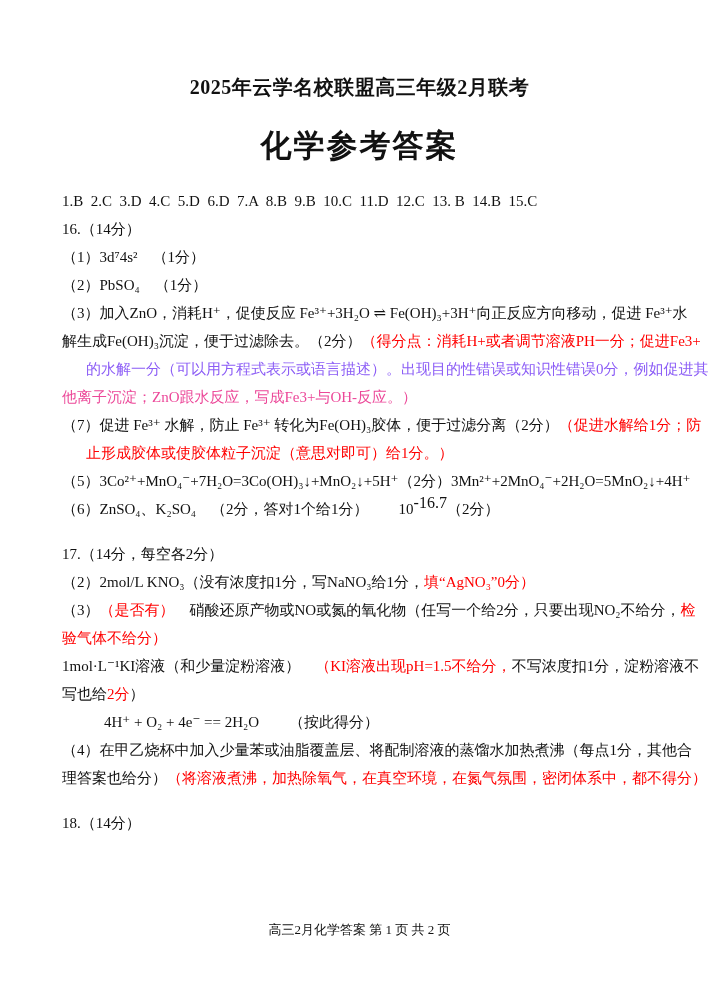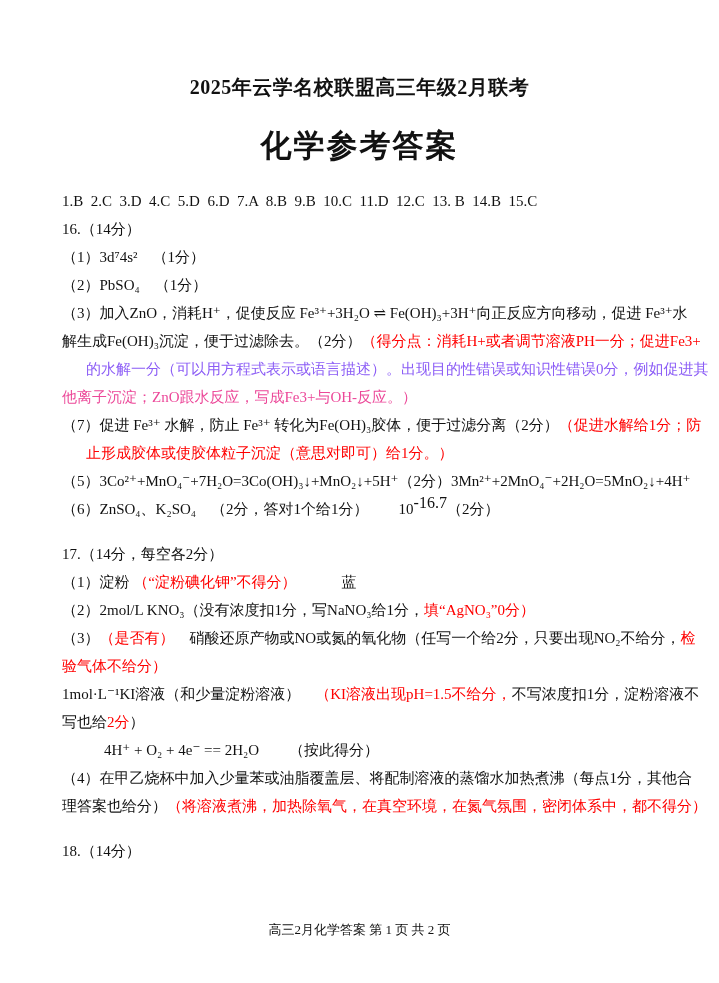--- a/index.html
+++ b/index.html
@@ -35,21 +35,20 @@
       <div class="line"><span>（3）加入ZnO，消耗H⁺，促使反应 Fe³⁺+3H₂O ⇌ Fe(OH)₃+3H⁺向正反应方向移动，促进 Fe³⁺水</span></div>
       <div class="line"><span>解生成Fe(OH)₃沉淀，便于过滤除去。（2分）</span><span style="color: rgb(255, 0, 0);">（得分点：消耗H+或者调节溶液PH一分；促进Fe3+</span></div>
       <div class="line"><span style="color: #8b5cf6; margin-left: 24px;">的水解一分（可以用方程式表示或语言描述）。出现目的性错误或知识性错误0分，例如促进其</span></div>
       <div class="line"><span style="color: #ec4899;">他离子沉淀；ZnO跟水反应，写成Fe3+与OH-反应。）</span></div>
       <div class="line"><span>（7）促进 Fe³⁺ 水解，防止 Fe³⁺ 转化为Fe(OH)₃胶体，便于过滤分离（2分）</span><span style="color: rgb(255, 0, 0); margin-top: 36px;">（促进水解给1分；防</span></div>
       <div class="line"><span style="color: rgb(255, 0, 0); margin-left: 24px;">止形成胶体或使胶体粒子沉淀（意思对即可）给1分。）</span></div>
       <div class="line"><span>（5）3Co²⁺+MnO₄⁻+7H₂O=3Co(OH)₃↓+MnO₂↓+5H⁺（2分）3Mn²⁺+2MnO₄⁻+2H₂O=5MnO₂↓+4H⁺</span></div>
       <div class="line"><span>（6）ZnSO₄、K₂SO₄　（2分，答对1个给1分）　　10</span><sup>-16.7</sup><span>（2分）</span></div>
       <div class="gap"></div>
       <div class="line"><span>17.（14分，每空各2分）</span></div>
-      <div class="line"><span>（1）淀粉 </span><span style="color: rgb(255, 0, 0);">（“淀粉碘化钾”不得分）</span><span>　　　蓝</span></div>
       <div class="line"><span>（2）2mol/L KNO₃（没有浓度扣1分，写NaNO₃给1分，</span><span style="color: rgb(255, 0, 0); text-align: right;">填“AgNO₃”0分）</span></div>
       <div class="line"><span>（3）</span><span style="color: rgb(255, 0, 0);">（是否有）</span><span>　硝酸还原产物或NO或氮的氧化物（任写一个给2分，只要出现NO₂不给分，</span><span style="color: rgb(255, 0, 0);">检</span></div>
       <div class="line"><span style="color: rgb(255, 0, 0);">验气体不给分）</span></div>
       <div class="line"><span>1mol·L⁻¹KI溶液（和少量淀粉溶液）　</span><span style="color: rgb(255, 0, 0);">（KI溶液出现pH=1.5不给分，</span><span>不写浓度扣1分，淀粉溶液不</span></div>
       <div class="line"><span>写也给</span><span style="color: rgb(255, 0, 0);">2分</span><span>）</span></div>
       <div class="line indent"><span>4H⁺ + O₂ + 4e⁻ == 2H₂O　　（按此得分）</span></div>
       <div class="line"><span>（4）在甲乙烧杯中加入少量苯或油脂覆盖层、将配制溶液的蒸馏水加热煮沸（每点1分，其他合</span></div>
       <div class="line"><span>理答案也给分）</span><span style="color: rgb(255, 0, 0);">（将溶液煮沸，加热除氧气，在真空环境，在氮气氛围，密闭体系中，都不得分）</span></div>
       <div class="gap"></div>
       <div class="line"><span>18.（14分）</span></div>

